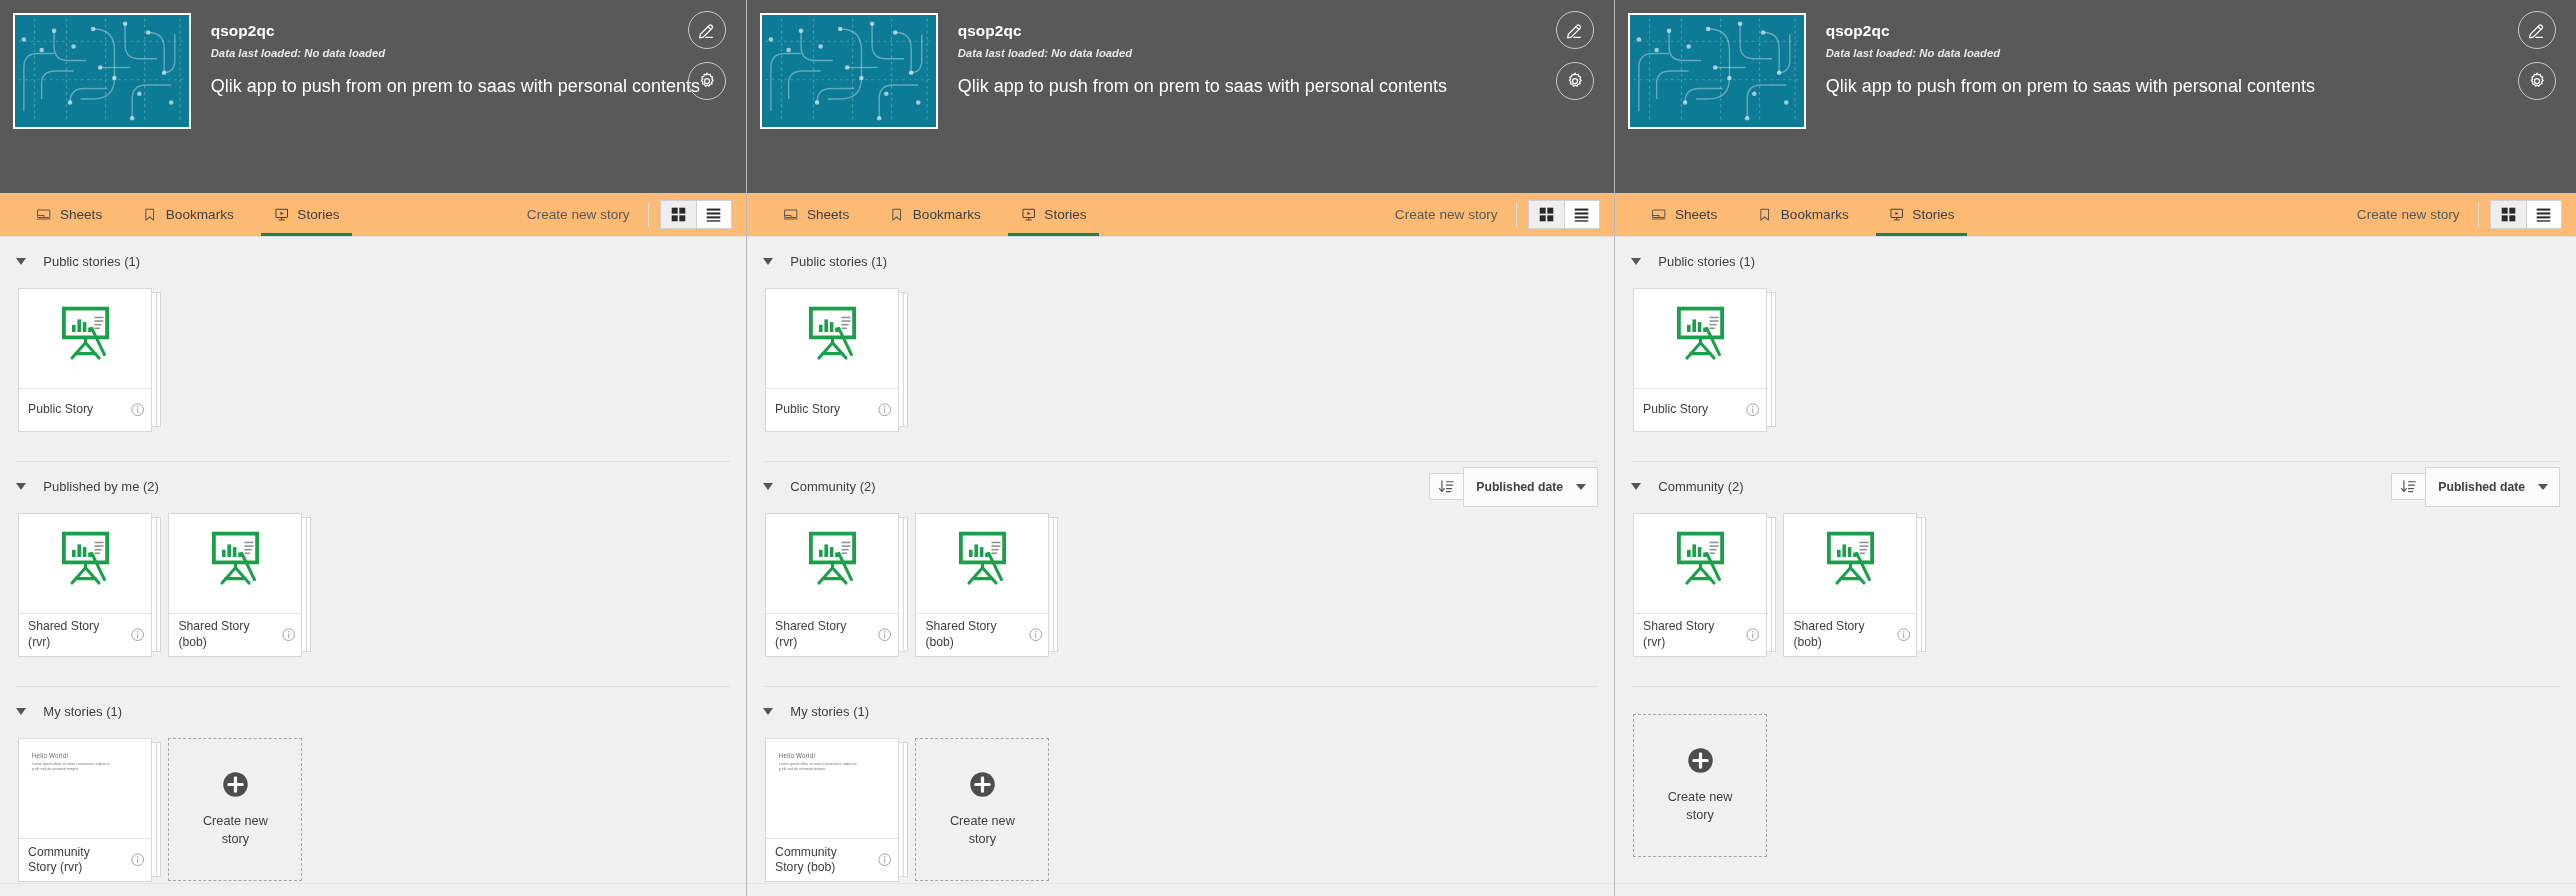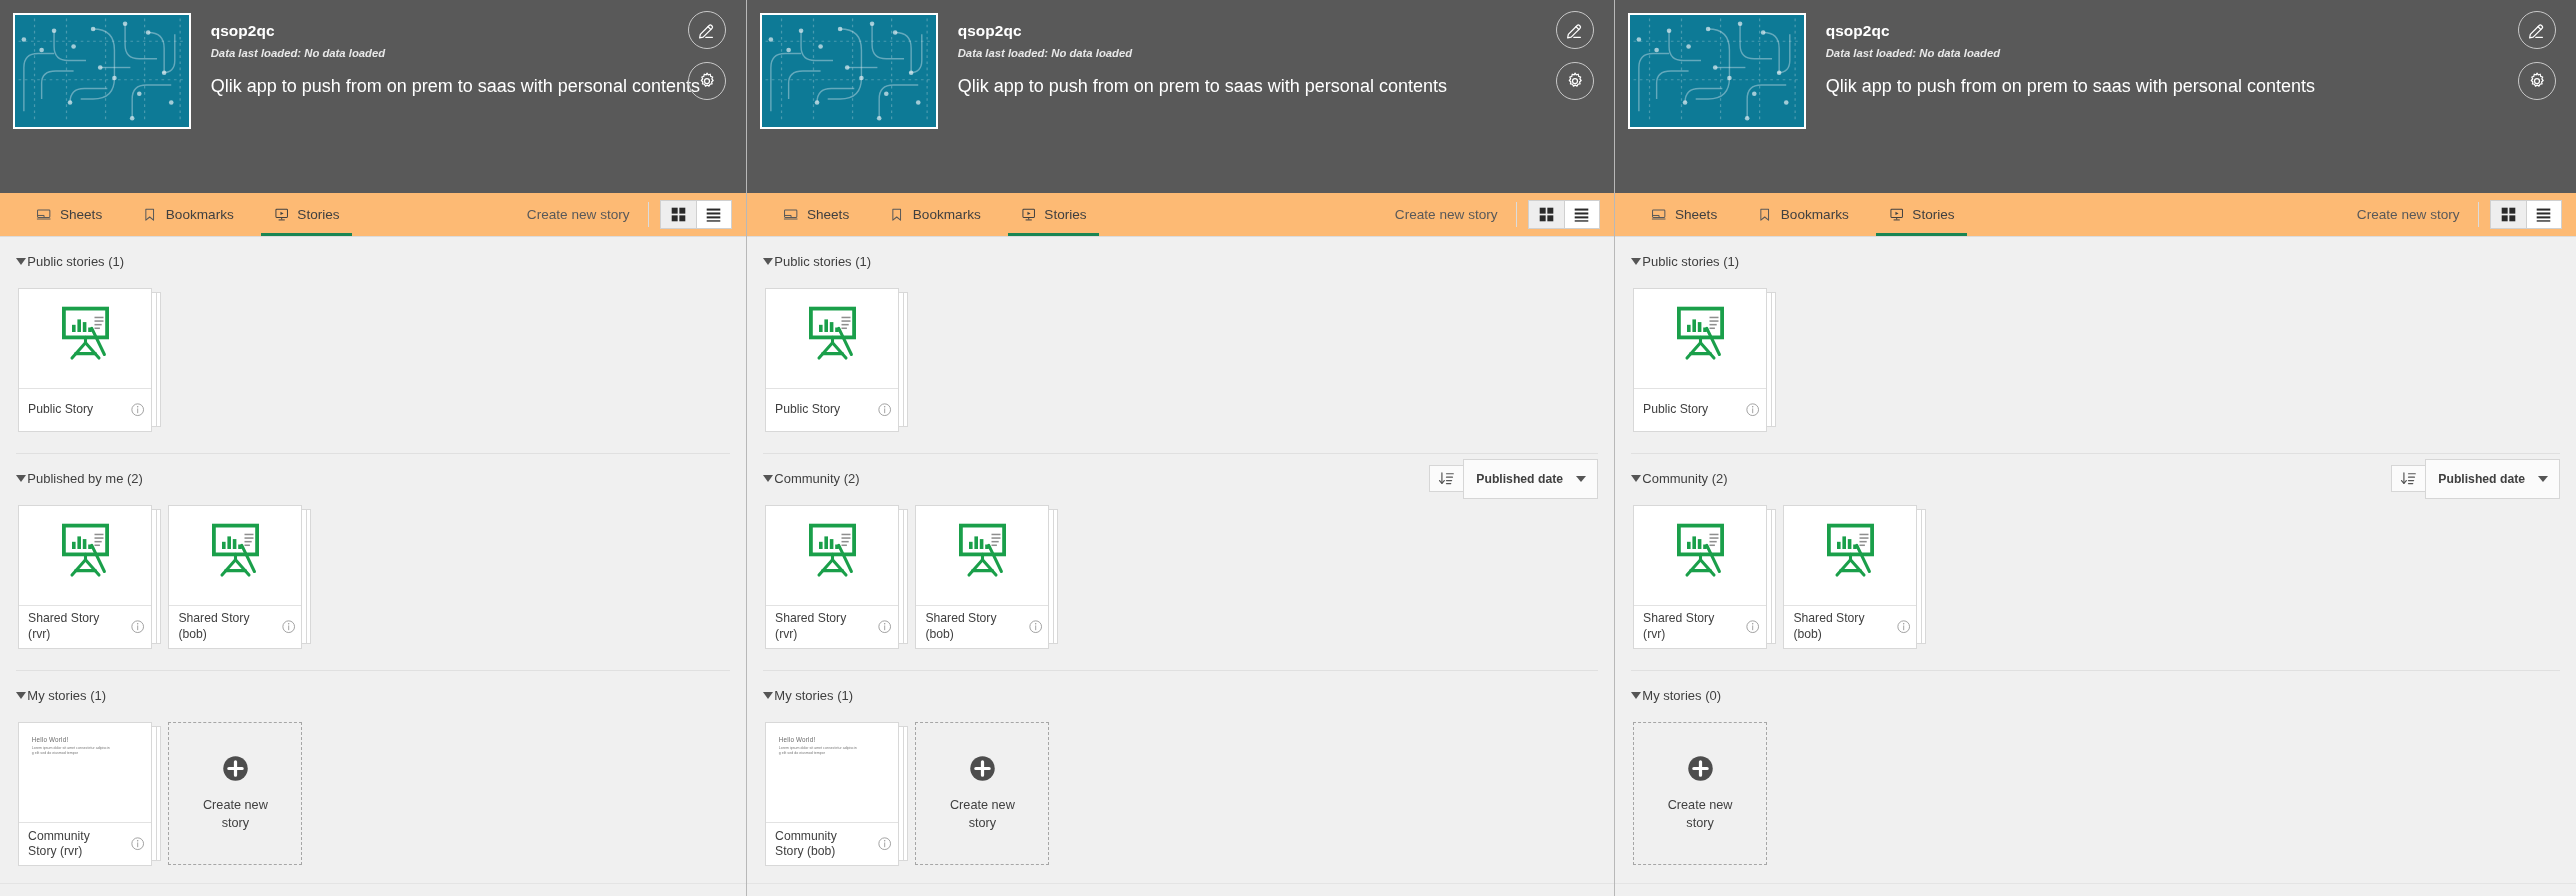--- a/index.html
+++ b/index.html
@@ -114,24 +114,24 @@
   .view-btn.active { background: #eeeeee; }
   .view-btn:first-child { border-right: none; }
 
   
   .panel-body {
     flex: 1 1 auto; overflow: hidden; background: #f0f0f0;
     padding: 0 16.3px;
     position: relative;
   }
   .section { padding-top: 12.7px; }
-  .section + .section { border-top: 0.9px solid #e0e0e0; margin-top: 5px; }
+  .section + .section { border-top: 0.9px solid #e0e0e0; margin-top: 13px; }
 
   .section-head {
-    display: flex; align-items: center; gap: 1px;
+    display: flex; align-items: center; gap: 17px;
     height: 23.6px;
   }
   .caret {
     width: 0; height: 0;
     border-left: 5.4px solid transparent;
     border-right: 5.4px solid transparent;
     border-top: 7.3px solid #555555;
     cursor: pointer;
   }
   .section-title { font-size: 13px; color: #404040; }
@@ -1091,24 +1091,20 @@
     <circle cx="10" cy="6.3" r=".95" fill="#9a9a9a" stroke="none"></circle>
     <path d="M10 8.9 L10 14" stroke-linecap="round"></path>
   </svg>
                   </div>
                 </div>
               </div>
             </div>
           </div>
         </div>
         <div class="section">
-          <div class="section-head">
-            <div class="caret"></div>
-            <div class="section-title">My stories (0)</div>
-          </div>
           <div class="cards">
             <div class="create-tile">
               <span><svg width="27" height="27" viewBox="0 0 30 30">
     <circle cx="15" cy="15" r="13.6" fill="#4d4d4d"></circle>
     <path d="M15 7.6 L15 22.4 M7.6 15 L22.4 15" stroke="#ffffff" stroke-width="3.6" stroke-linecap="round"></path>
   </svg></span>
               <div class="create-label">Create new story</div>
             </div>
           </div>
         </div>

